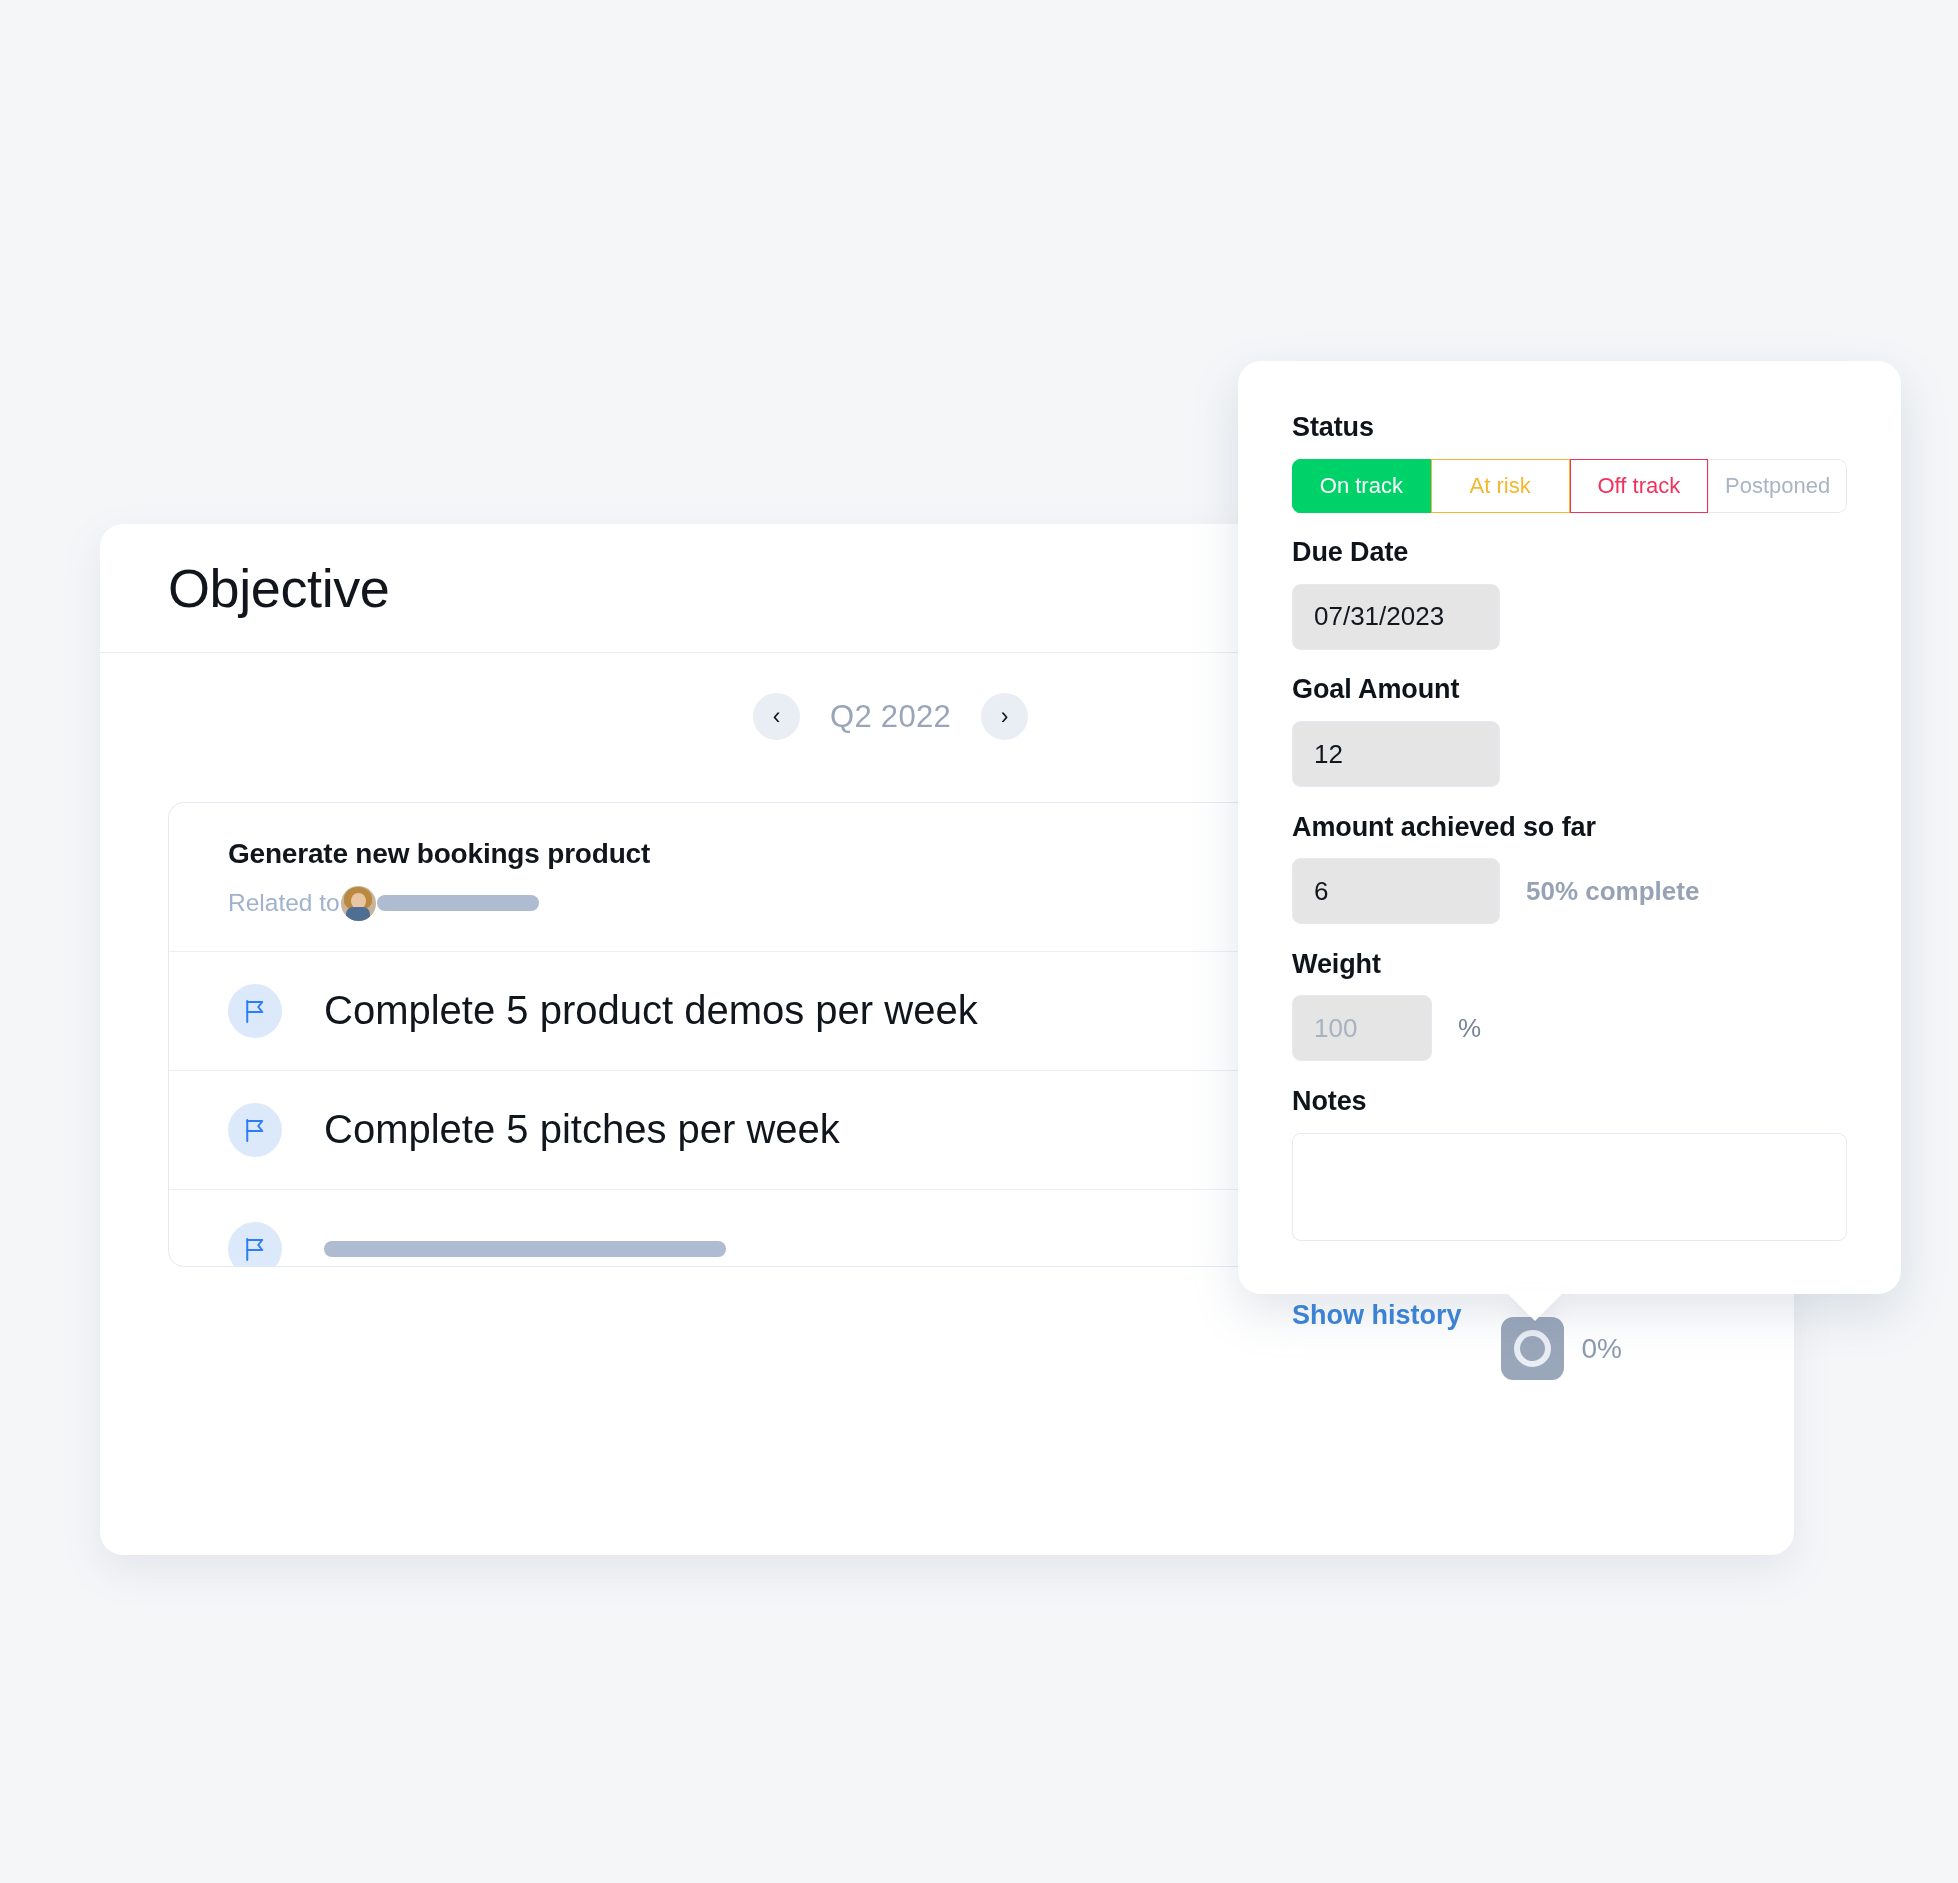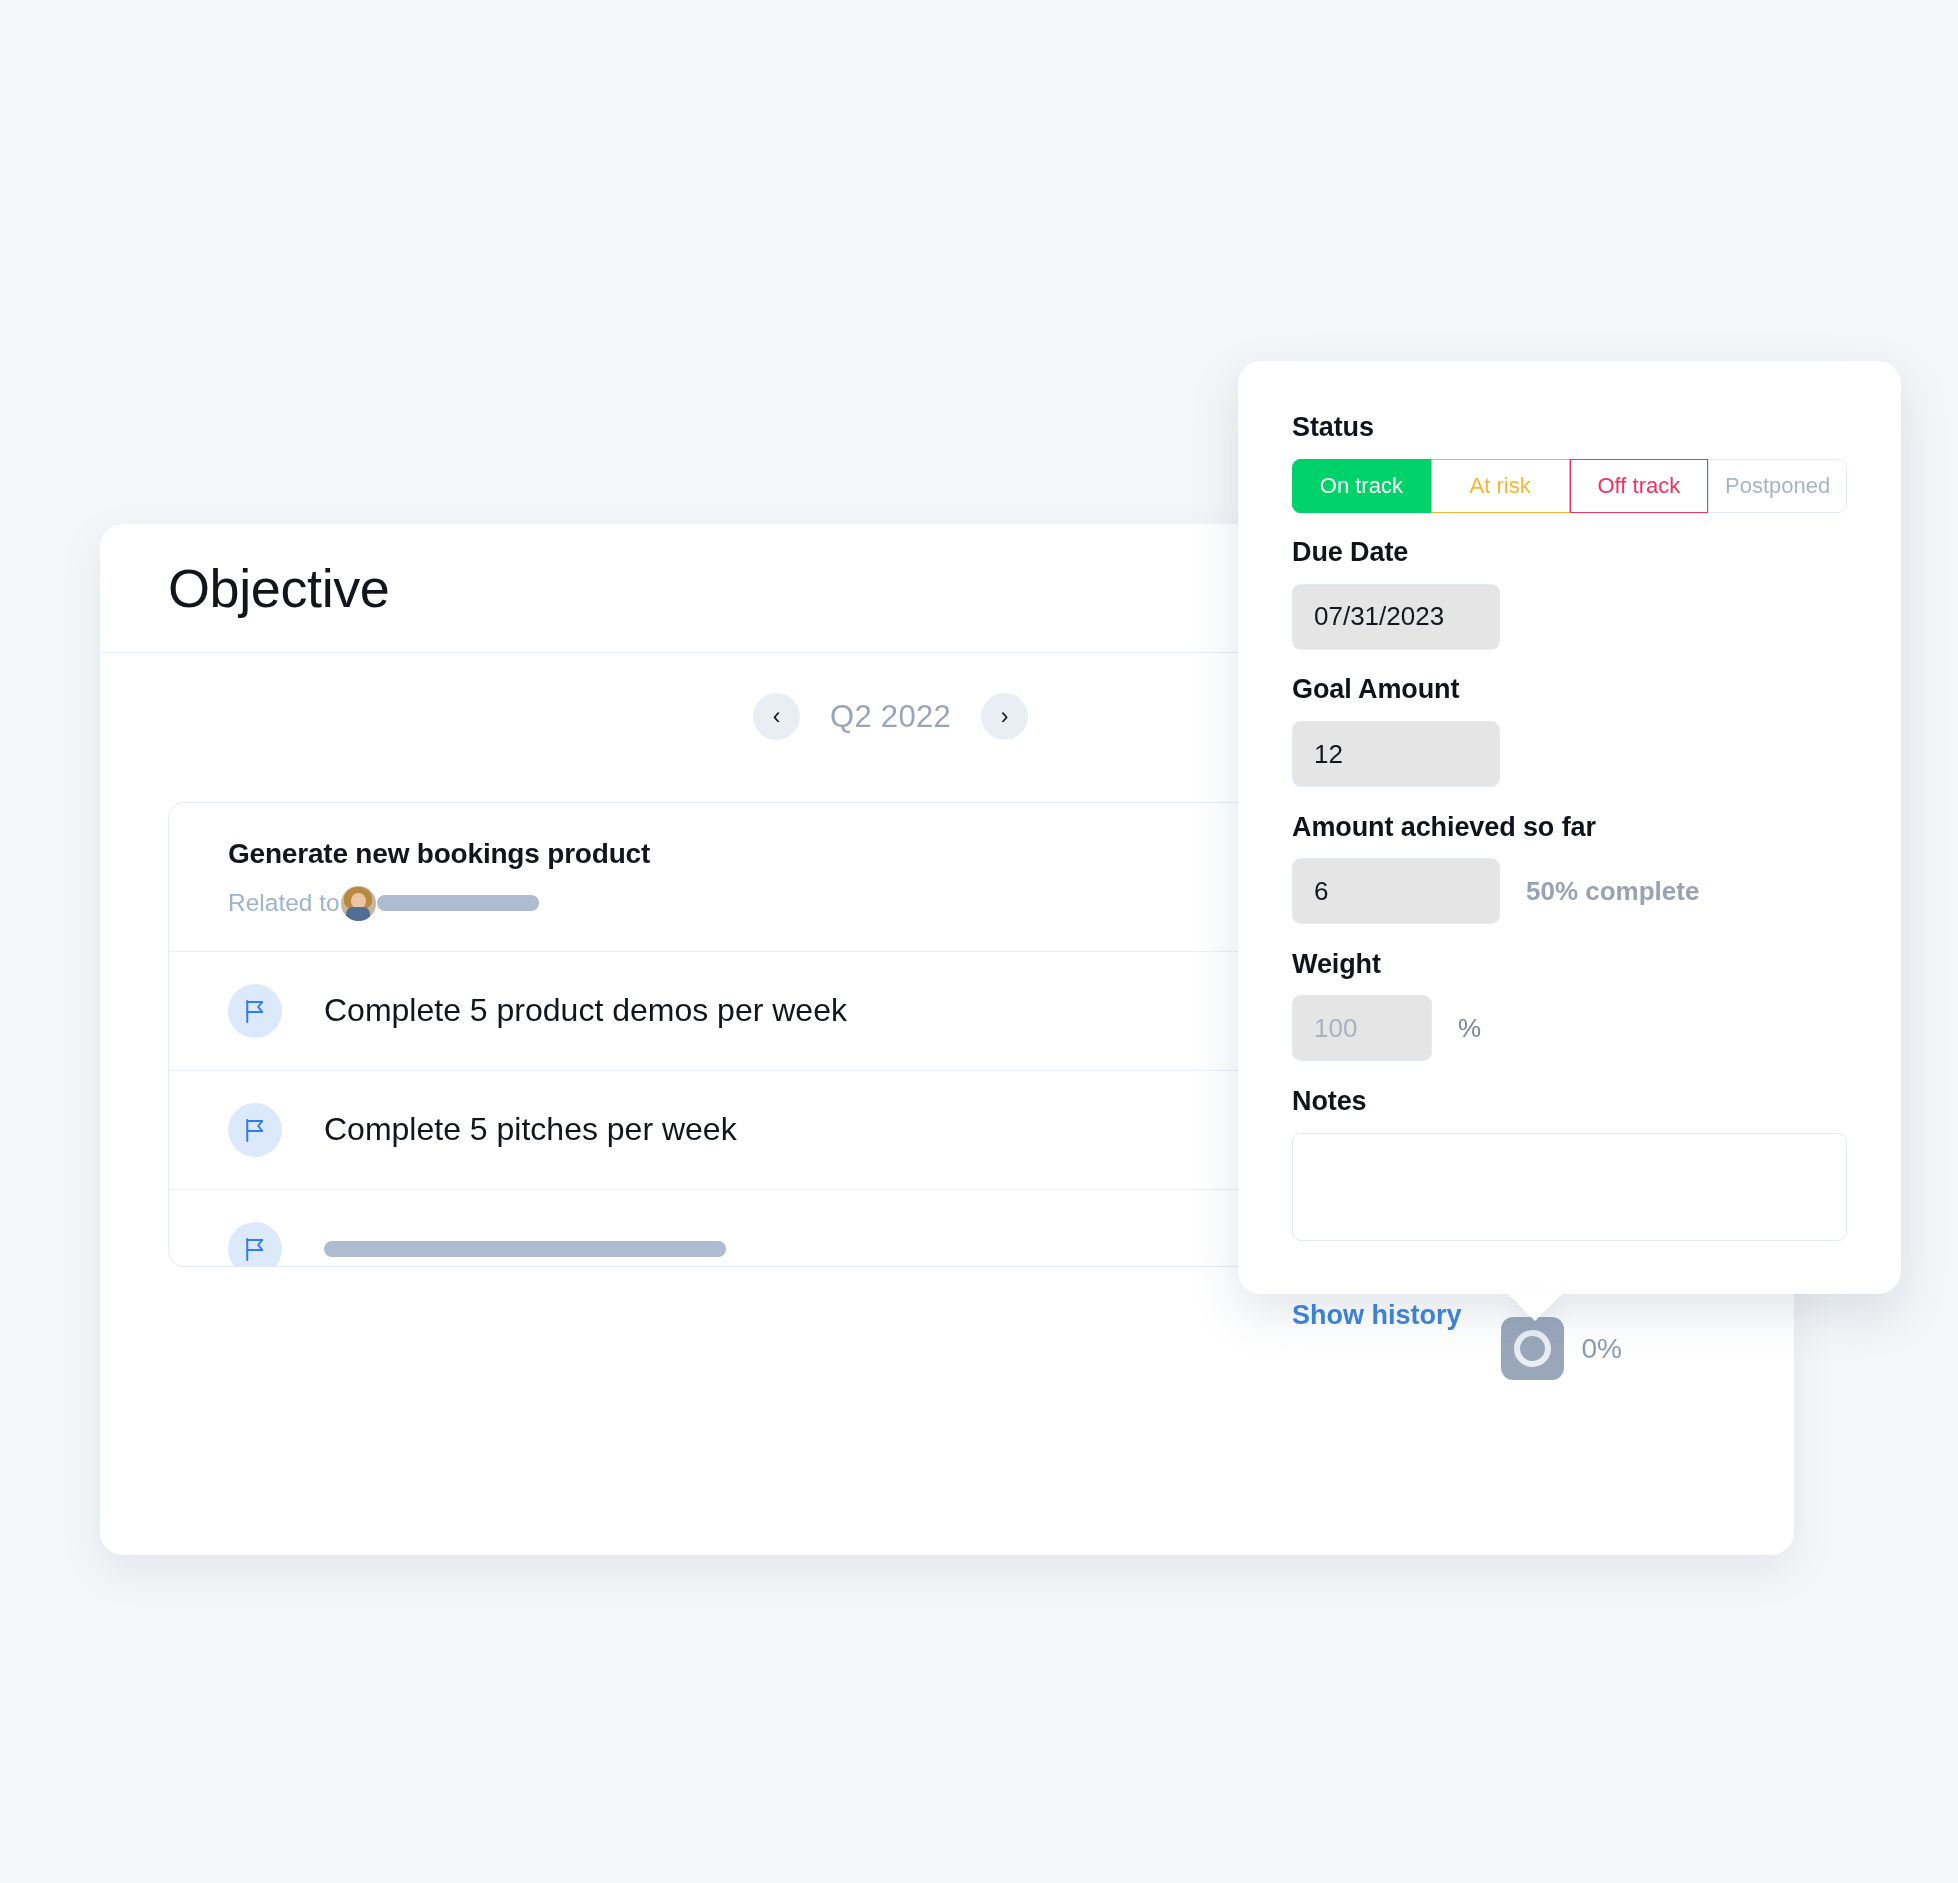--- a/index.html
+++ b/index.html
@@ -163,21 +163,21 @@
     border-radius: 50%;
     background: #dce9fb;
     display: flex;
     align-items: center;
     justify-content: center;
     flex: none;
     margin-right: 42px;
   }
 
   .kr-row-text {
-    font-size: 32px;
+    font-size: 40px;
     color: #11161d;
   }
 
   
   .side-panel {
     position: absolute;
     left: 1238px;
     top: 361px;
     width: 663px;
     height: 933px;

